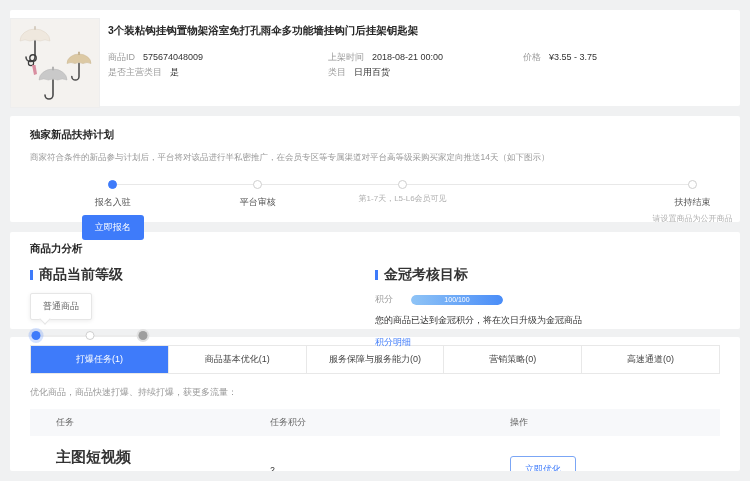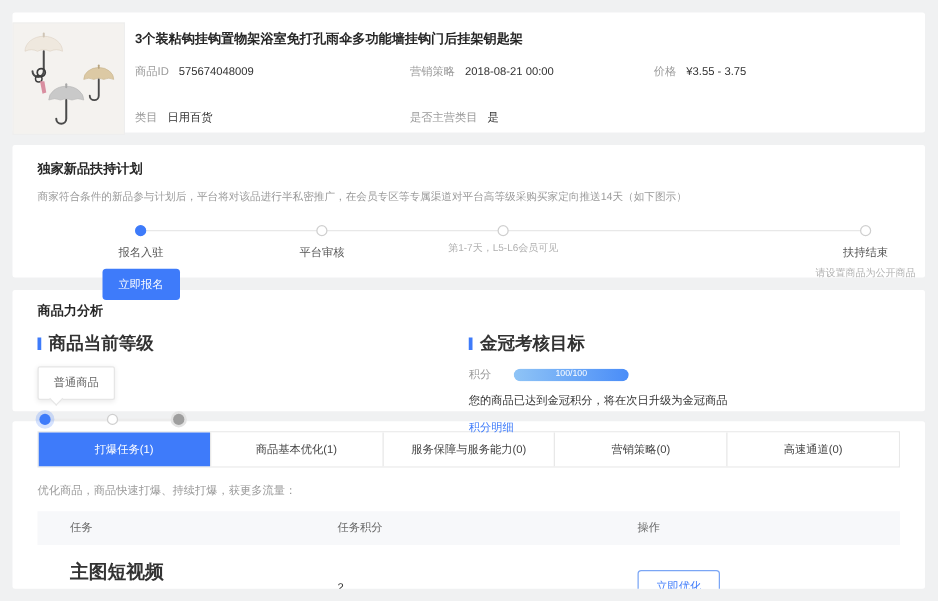--- a/index.html
+++ b/index.html
@@ -9,21 +9,21 @@
     background:#f0f1f2; color:#333; font-size:9px;
   }
   .page { padding:10px; display:flex; flex-direction:column; height:481px; }
   .card { background:#fff; border-radius:2px; }
 
   
   .product-card { height:96px; padding:8px 0; display:flex; margin-bottom:10px; }
   .product-img { width:90px; height:90px; background:#f4f2ef; border:1px solid #eee; flex:0 0 90px; margin-right:8px; }
   .product-info { flex:1; padding-top:6px; }
   .product-title { font-size:10.5px; font-weight:bold; color:#262626; margin-bottom:13px; }
-  .field-grid { display:grid; grid-template-columns:220px 195px 1fr; row-gap:24px; }
+  .field-grid { display:grid; grid-template-columns:220px 195px 1fr; row-gap:2px; }
   .flabel { color:#9a9a9a; margin-right:8px; }
   .fvalue { color:#333; }
 
   
   .plan-card { height:106px; padding:12px 20px; margin-bottom:10px; }
   .section-title { font-size:10.5px; font-weight:bold; color:#262626; }
   .plan-desc { color:#9a9a9a; margin-top:10px; font-size:8.5px; }
   .stepper { position:relative; margin-top:16px; height:62px; }
   .stepper-line { position:absolute; top:4px; left:12%; width:84%; height:1px; background:#e8e8e8; }
   .step { position:absolute; top:0; transform:translateX(-50%); text-align:center; width:140px; }
@@ -111,30 +111,30 @@
         </g>
       </svg>
     </div>
     <div class="product-info">
       <h1 class="product-title">3个装粘钩挂钩置物架浴室免打孔雨伞多功能墙挂钩门后挂架钥匙架</h1>
       <div class="field-grid">
         <div>
           <span class="flabel">商品ID</span><span class="fvalue">575674048009</span>
         </div>
         <div>
-          <span class="flabel">营销策略</span><span class="fvalue">2018-08-21 00:00</span>
+          <span class="flabel">上架时间</span><span class="fvalue">2018-08-21 00:00</span>
         </div>
         <div>
           <span class="flabel">价格</span><span class="fvalue">¥3.55 - 3.75</span>
         </div>
         <div>
+          <span class="flabel">是否主营类目</span><span class="fvalue">是</span>
+        </div>
+        <div>
           <span class="flabel">类目</span><span class="fvalue">日用百货</span>
-        </div>
-        <div>
-          <span class="flabel">是否主营类目</span><span class="fvalue">是</span>
         </div>
       </div>
     </div>
   </section>
 
   <section class="card plan-card">
     <h2 class="section-title">独家新品扶持计划</h2>
     <p class="plan-desc">商家符合条件的新品参与计划后，平台将对该品进行半私密推广，在会员专区等专属渠道对平台高等级采购买家定向推送14天（如下图示）</p>
     <div class="stepper">
       <div class="stepper-line"></div>

